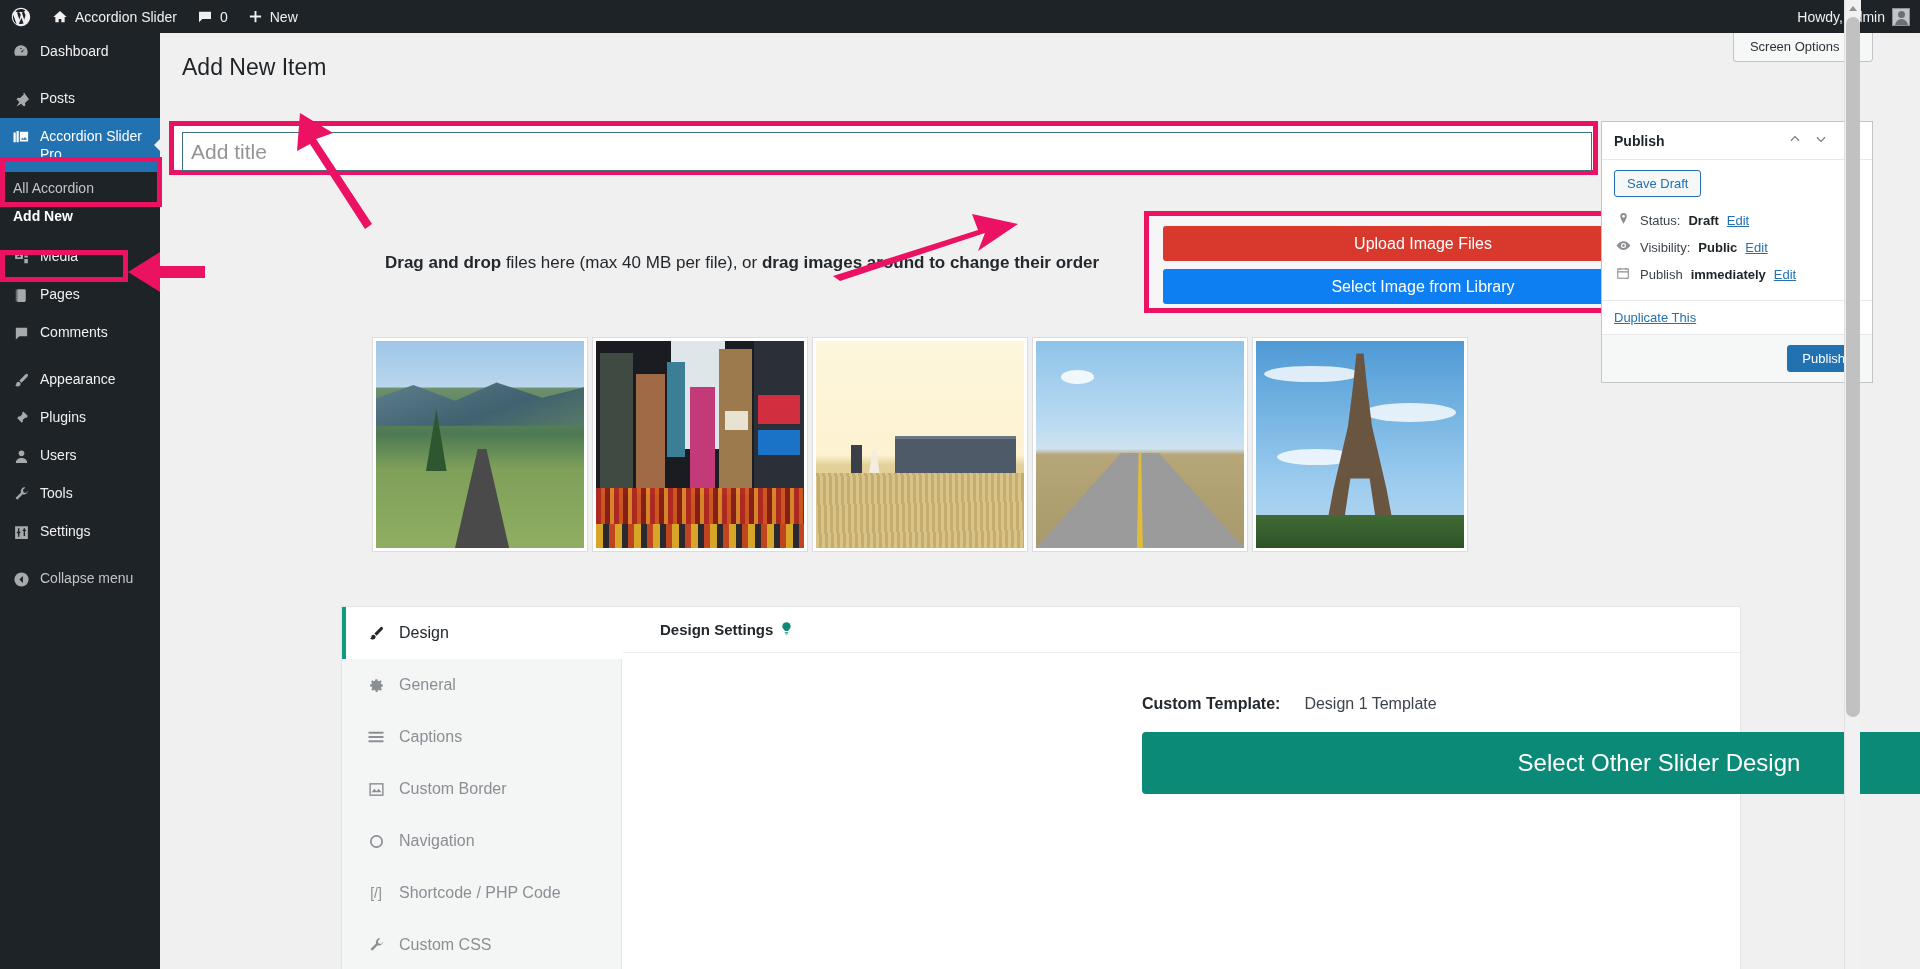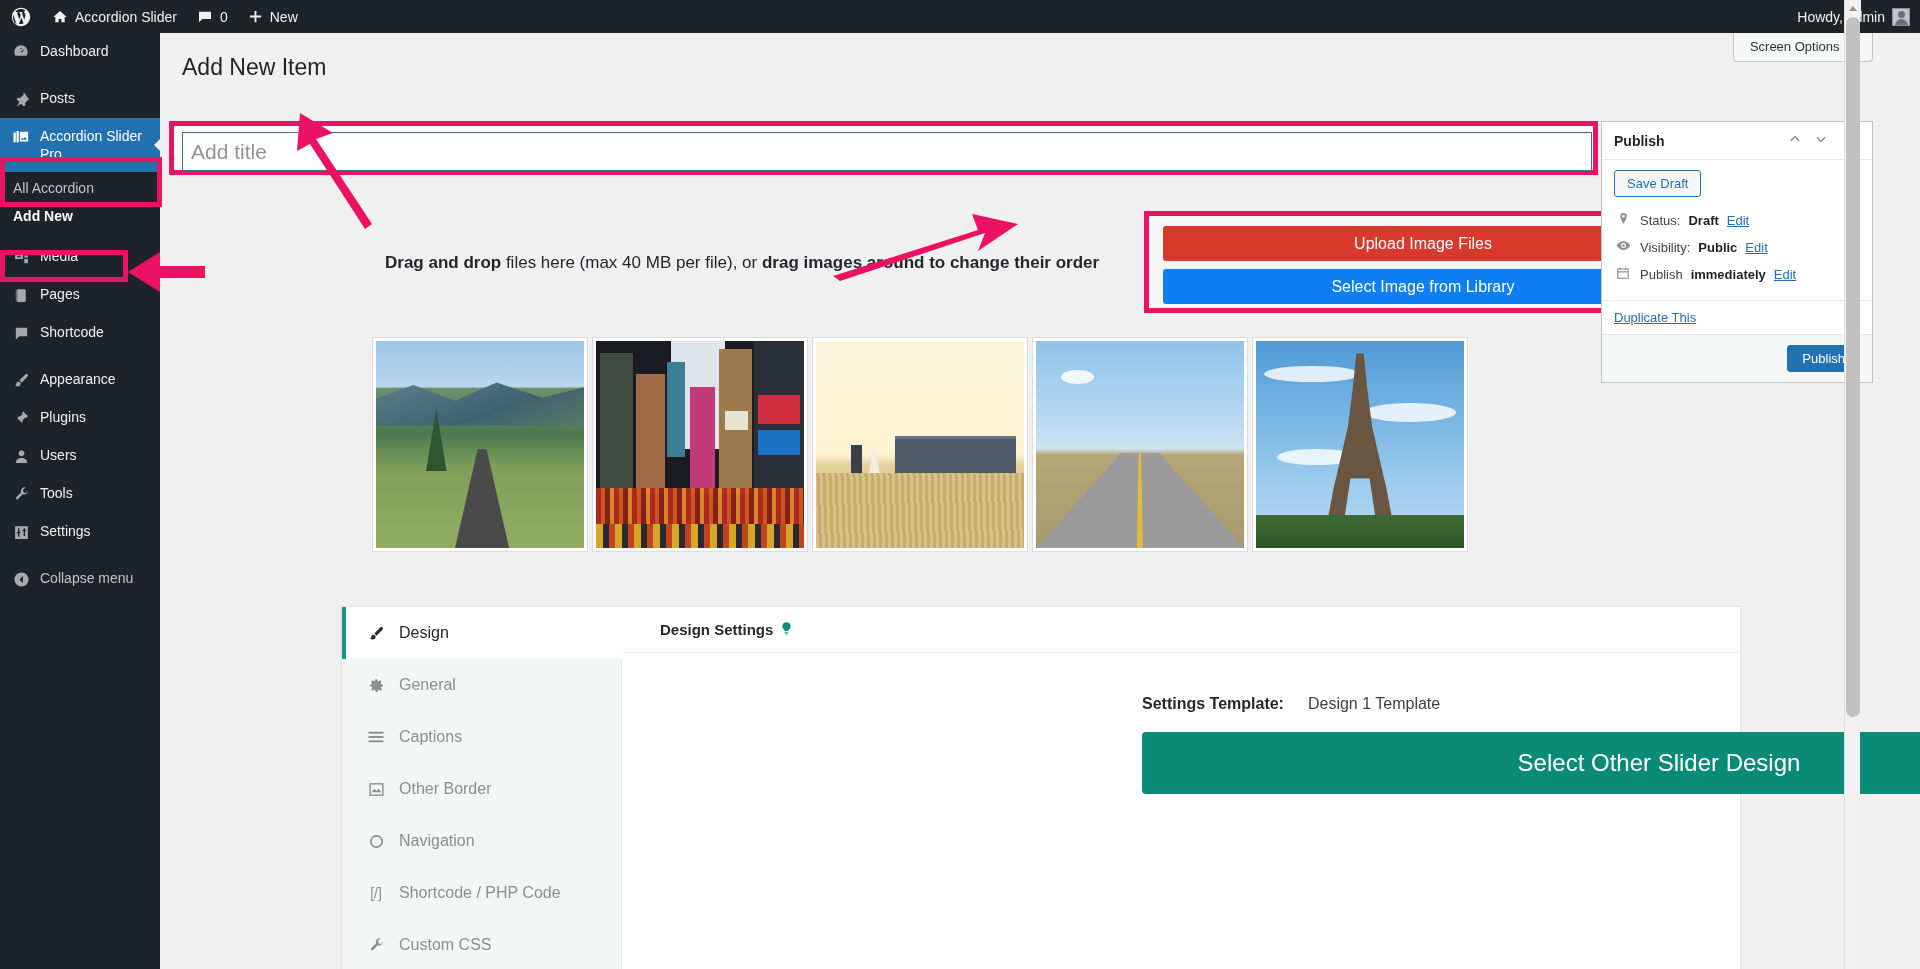--- a/index.html
+++ b/index.html
@@ -375,21 +375,21 @@
       </span>
       <span>Pages</span>
     </div>
 
     <div class="menu-item">
       <span class="mi-icon">
         <svg width="17" height="17" viewBox="0 0 24 24" fill="currentColor">
             <path d="M4 4h16v12H9l-5 4.5z"></path>
           </svg>
       </span>
-      <span>Shortcode</span>
+      <span>Comments</span>
     </div>
 
     <div class="menu-sep"></div>
 
     <div class="menu-item">
       <span class="mi-icon">
         <svg width="17" height="17" viewBox="0 0 24 24" fill="currentColor">
             <path d="M20.5 3.3a2 2 0 00-2.8 0L9 12l3 3 8.6-8.8a2 2 0 00-.1-2.9zM7.7 13.6c-1.6 0-3 1.3-3 3 0 1.2-.6 1.8-1.7 2.2 1 1.2 2.5 1.7 3.9 1.7 2.2 0 3.9-1.7 3.9-3.9 0-1.6-1.3-3-3.1-3z"></path>
           </svg>
       </span>
@@ -549,21 +549,21 @@
           <span>Captions</span>
         </div>
 
         <div class="tab">
           <span class="t-icon">
             <svg width="17" height="17" viewBox="0 0 24 24" fill="none" stroke="currentColor" stroke-width="2">
                 <rect x="3" y="4" width="18" height="16"></rect>
                 <path d="M5 16l4-5 3 3.5L15 11l4 5z" fill="currentColor" stroke="none"></path>
               </svg>
           </span>
-          <span>Other Border</span>
+          <span>Custom Border</span>
         </div>
 
         <div class="tab">
           <span class="t-icon">
             <svg width="17" height="17" viewBox="0 0 24 24" fill="none" stroke="currentColor" stroke-width="2.4">
                 <circle cx="12" cy="12" r="8"></circle>
               </svg>
           </span>
           <span>Navigation</span>
         </div>
@@ -587,21 +587,21 @@
         <div id="ds-header">
           <span>Design Settings</span>
           <span title="help">
             <svg width="15" height="15" viewBox="0 0 24 24" fill="#0c8a78">
                 <path d="M12 2a6.5 6.5 0 00-3.7 11.9c.6.5.9 1 .9 1.6v.5h5.6v-.5c0-.6.3-1.1.9-1.6A6.5 6.5 0 0012 2zM9.2 17.4h5.6v1.4H9.2zm.6 2.7h4.4l-1 1.5h-2.4z"></path>
               </svg>
           </span>
         </div>
 
         <div id="current-template">
-          <span class="ct-label">Settings Template:</span>
+          <span class="ct-label">Custom Template:</span>
           <span>Design 1 Template</span>
         </div>
 
         <button id="select-design-btn">Select Other Slider Design</button>
       </div>
     </div>
 
     <div id="publish-box">
       <div id="publish-head">
         <span class="pb-title">Publish</span>

